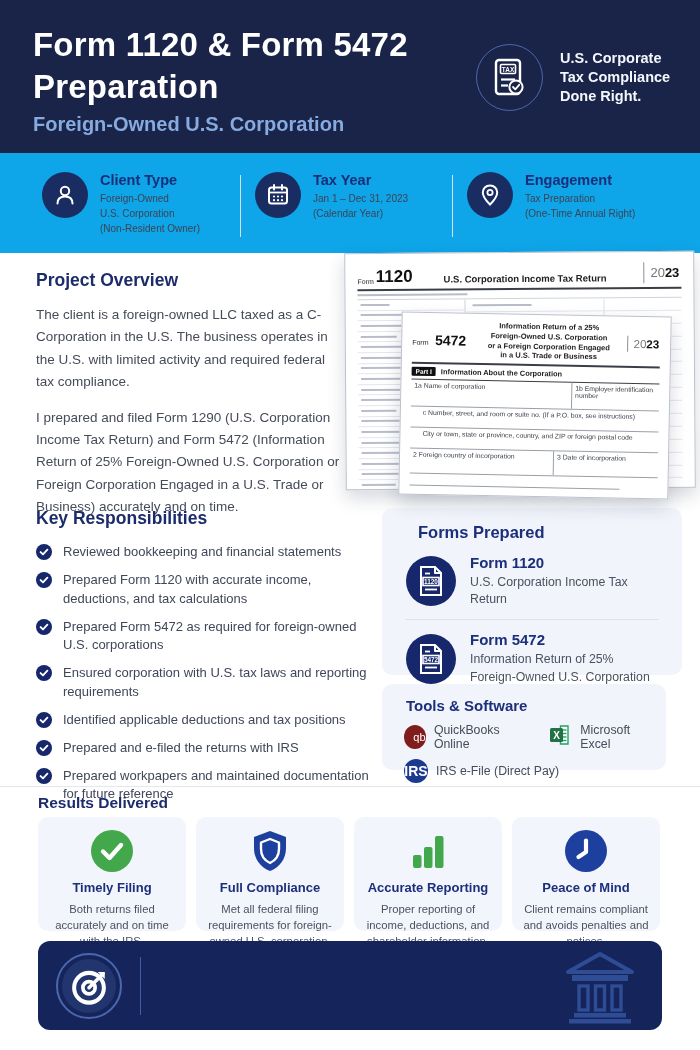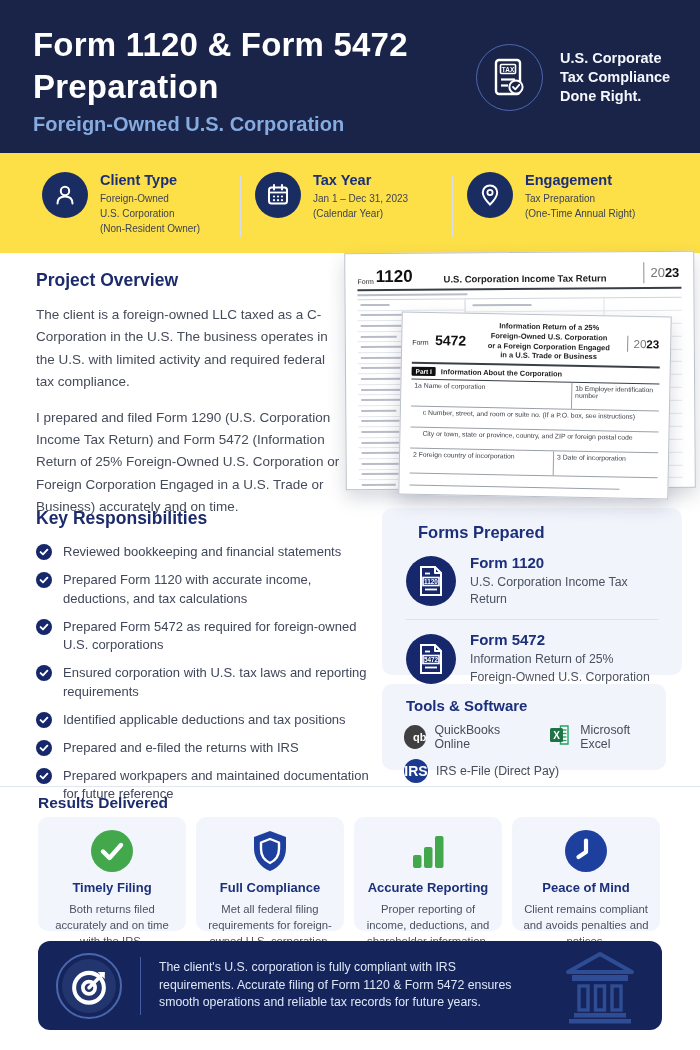--- a/index.html
+++ b/index.html
@@ -10,21 +10,21 @@
   
   .header{position:absolute;left:0;top:0;width:700px;height:153px;background:#1a2348;}
   .hdr-title{position:absolute;left:33px;top:24px;color:#ffffff;font-size:33px;font-weight:bold;line-height:1.27;letter-spacing:.2px;}
   .hdr-sub{position:absolute;left:33px;top:113px;color:#85abe0;font-size:20px;font-weight:bold;}
   .hdr-badge{position:absolute;left:476px;top:44px;display:flex;align-items:center;gap:17px;}
   .badge-circle{width:67px;height:67px;border:1.5px solid #4d68ad;border-radius:50%;
                 display:flex;align-items:center;justify-content:center;flex:none;}
   .badge-text{color:#f4f7fd;font-size:14.5px;font-weight:bold;line-height:1.32;}
 
   
-  .meta{position:absolute;left:0;top:153px;width:700px;height:100px;background:#fde047;
+  .meta{position:absolute;left:0;top:153px;width:700px;height:100px;background:#0ea5e9;
         display:flex;align-items:flex-start;padding:19px 24px 0 42px;}
   .meta-item{display:flex;gap:12px;}
   .meta-item.m1{width:198px;}
   .meta-item.m2{width:197px;}
   .meta-item.m3{flex:1;}
   .meta-div{width:1px;background:#d7dfec;height:62px;margin:3px 14px 0 0;flex:none;}
   .meta-ic{width:46px;height:46px;border-radius:50%;background:#1a2d63;flex:none;
            display:flex;align-items:center;justify-content:center;}
   .meta-label{font-size:14.5px;font-weight:bold;color:#1a2e7a;margin-bottom:3px;}
   .meta-line{font-size:10px;color:#3d4454;line-height:1.5;}
@@ -92,22 +92,22 @@
   .fp-title{font-size:15px;font-weight:bold;color:#1b2f7a;margin-bottom:3px;}
   .fp-desc{font-size:12.3px;color:#4a5160;line-height:1.4;}
   .fp-div{height:1px;background:#dce1ea;margin:11px 4px 11px 0;}
 
   .panel-tools{left:382px;top:684px;width:284px;height:86px;padding:13px 16px 0 22px;}
   .panel-tools .sec-h{font-size:15px;color:#1b2f7a;margin:0 0 9px 2px;}
   .tool-rows{display:flex;flex-direction:column;gap:8px;}
   .tool-row{display:flex;align-items:center;gap:24px;}
   .tool{display:flex;align-items:center;gap:8px;}
   .tool-label{font-size:12.3px;color:#454c5a;}
-  .qb-ic{width:24px;height:24px;border-radius:50%;background:#404040;color:#fff;
-         display:flex;align-items:center;justify-content:center;font-size:11px;font-weight:bold;padding-left:9px;}
+  .qb-ic{width:24px;height:24px;border-radius:50%;background:#7f1d1d;color:#fff;
+         display:flex;align-items:center;justify-content:center;font-size:11px;font-weight:normal;padding-left:9px;}
   .irs-ic{width:24px;height:24px;border-radius:50%;background:#1b3a8f;color:#fff;
           display:flex;align-items:center;justify-content:center;font-size:14px;font-weight:bold;}
 
   
   .divider-h{position:absolute;left:0;top:786px;width:700px;height:1px;background:#e3e8f0;}
   .results-h{position:absolute;left:38px;top:794px;font-size:15.5px;font-weight:bold;color:#1b2b6b;}
   .cards{position:absolute;left:38px;top:817px;width:624px;display:flex;gap:10px;}
   .card{width:148px;height:114px;background:#f2f5fc;border-radius:10px;padding:12px 9px 0 9px;text-align:center;}
   .card-ic{height:44px;display:flex;align-items:center;justify-content:center;margin-bottom:7px;}
   .card-title{font-size:13px;font-weight:bold;color:#1b2f7a;margin-bottom:6px;}
@@ -536,21 +536,20 @@
         <svg width="42" height="42" viewBox="0 0 48 48">
           <circle cx="24" cy="26" r="17" fill="none" stroke="#ffffff" stroke-width="4.6"></circle>
           <circle cx="24" cy="26" r="7" fill="none" stroke="#ffffff" stroke-width="4.2"></circle>
           <line x1="24" y1="26" x2="40" y2="10" stroke="#ffffff" stroke-width="4" stroke-linecap="round"></line>
           <path d="M34 8 L42 8 L42 16 Z" fill="#ffffff" transform="rotate(0 40 10)"></path>
         </svg>
       </div>
     </div>
     <div class="oc-div"></div>
     <div class="oc-text">
-      <div class="oc-p">The client's U.S. corporation is fully compliant with IRS requirements. Accurate filing of Form 1120 &amp; Form 5472 ensures smooth operations and reliable tax records for future years.</div>
     </div>
     <div class="oc-bank">
       <svg width="80" height="76" viewBox="0 0 80 76">
         <g fill="none" stroke="#2e4d95" stroke-width="4">
           <path d="M8 24 L40 6 L72 24 Z" stroke-linejoin="round"></path>
         </g>
         <rect x="12" y="27" width="56" height="6" fill="#2e4d95"></rect>
         <g fill="none" stroke="#2e4d95" stroke-width="3.4">
           <rect x="19" y="38" width="9" height="24"></rect>
           <rect x="35.5" y="38" width="9" height="24"></rect>

